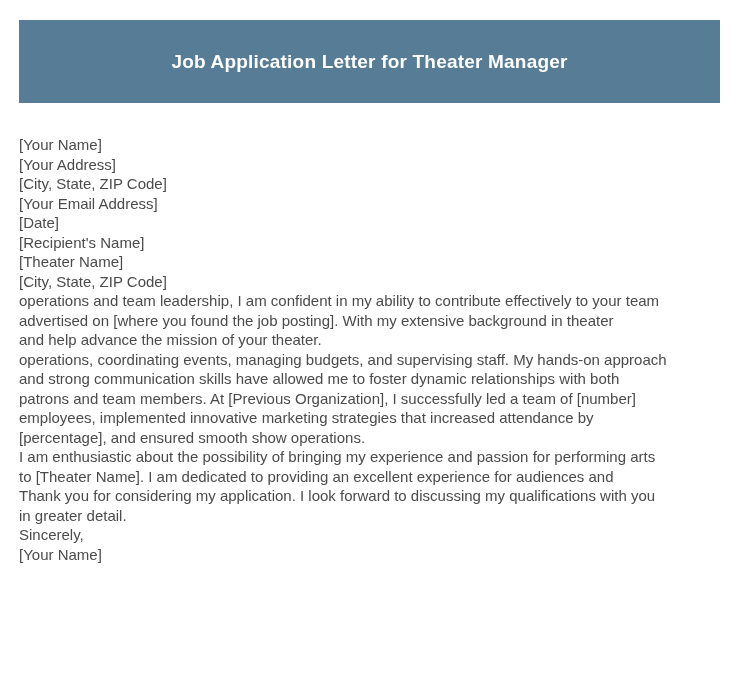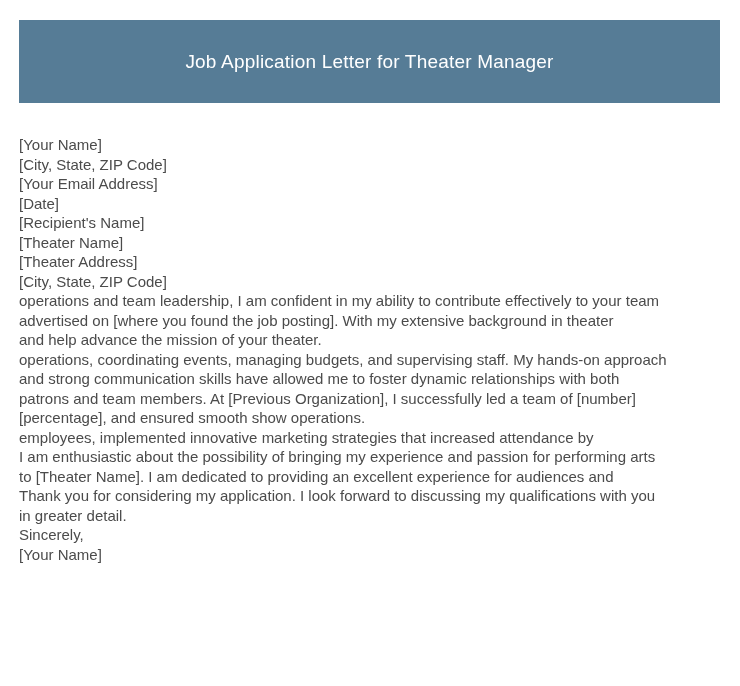--- a/index.html
+++ b/index.html
@@ -28,21 +28,21 @@
     height: 83px;
     background: var(--header-bg);
     display: flex;
     align-items: center;
     justify-content: center;
   }
   .banner h1 {
     margin: 4px;
     color: var(--header-text);
     font-size: 19px;
-    font-weight: normal;
+    font-weight: bold;
     letter-spacing: 0.2px;
     font-family: "Liberation Sans", sans-serif;
   }
   .letter-body {
     position: absolute;
     left: 19px;
     top: 135px;
     width: 705px;
     color: var(--body-text);
     font-size: 15px;
@@ -54,35 +54,35 @@
 </style>
 </head>
 <body>
 
 <div class="page">
   <header class="banner">
     <h1>Job Application Letter for Theater Manager</h1>
   </header>
   <main class="letter-body" id="letter-body">
       <div class="letter-line">[Your Name]</div>
+      <div class="letter-line">[Your Address]</div>
       <div class="letter-line">[City, State, ZIP Code]</div>
       <div class="letter-line">[Your Email Address]</div>
       <div class="letter-line">[Date]</div>
       <div class="letter-line">[Recipient's Name]</div>
       <div class="letter-line">[Theater Name]</div>
-      <div class="letter-line">[Theater Address]</div>
       <div class="letter-line">[City, State, ZIP Code]</div>
       <div class="letter-line">operations and team leadership, I am confident in my ability to contribute effectively to your team</div>
       <div class="letter-line">advertised on [where you found the job posting]. With my extensive background in theater</div>
       <div class="letter-line">and help advance the mission of your theater.</div>
       <div class="letter-line">operations, coordinating events, managing budgets, and supervising staff. My hands-on approach</div>
       <div class="letter-line">and strong communication skills have allowed me to foster dynamic relationships with both</div>
       <div class="letter-line">patrons and team members. At [Previous Organization], I successfully led a team of [number]</div>
+      <div class="letter-line">employees, implemented innovative marketing strategies that increased attendance by</div>
       <div class="letter-line">[percentage], and ensured smooth show operations.</div>
-      <div class="letter-line">employees, implemented innovative marketing strategies that increased attendance by</div>
       <div class="letter-line">I am enthusiastic about the possibility of bringing my experience and passion for performing arts</div>
       <div class="letter-line">to [Theater Name]. I am dedicated to providing an excellent experience for audiences and</div>
       <div class="letter-line">Thank you for considering my application. I look forward to discussing my qualifications with you</div>
       <div class="letter-line">in greater detail.</div>
       <div class="letter-line">Sincerely,</div>
       <div class="letter-line">[Your Name]</div>
     </main>
 </div>
 
 </body></html>

